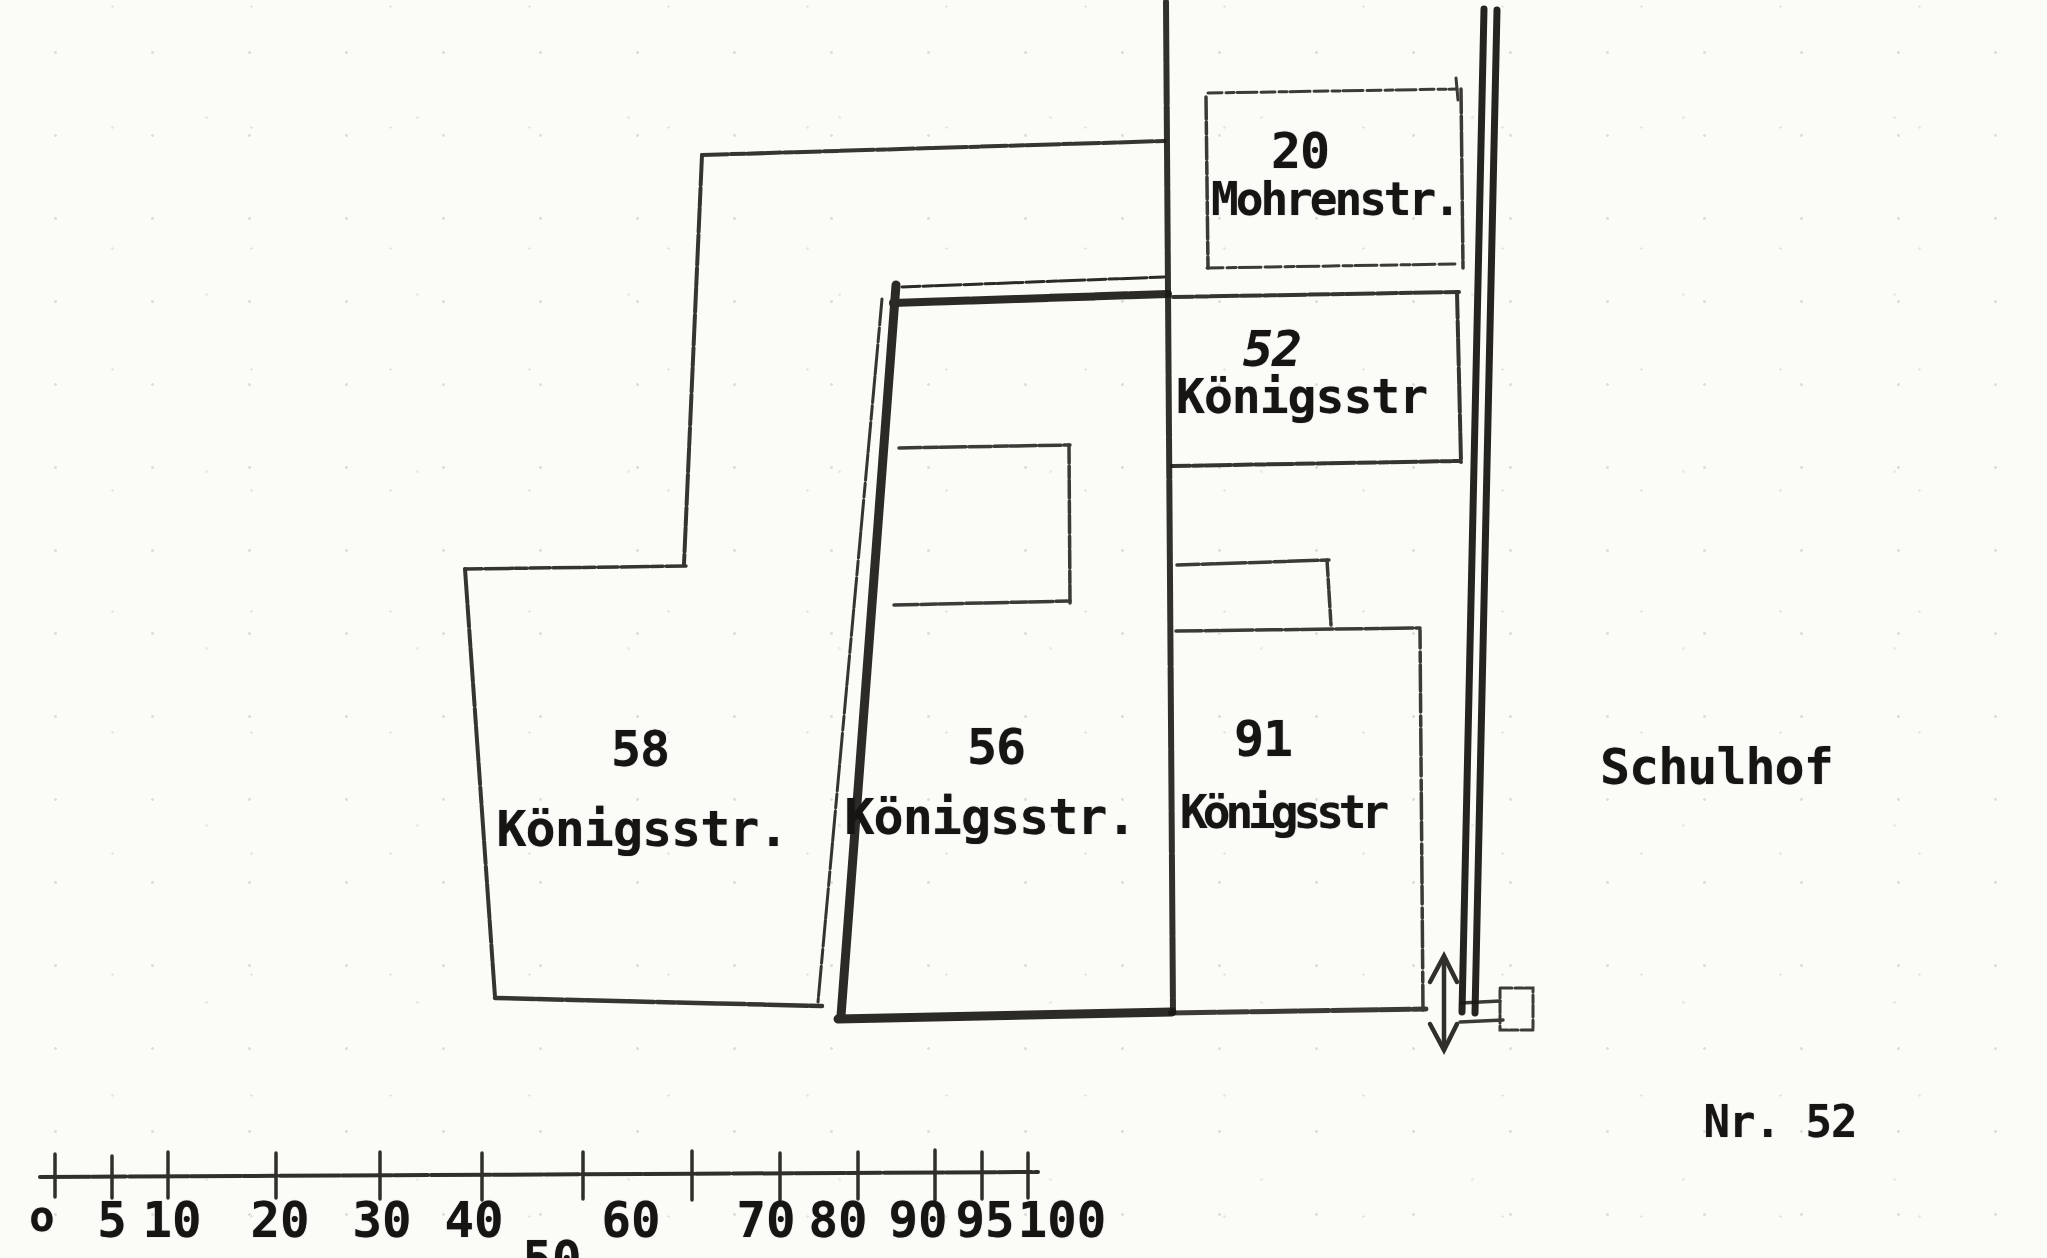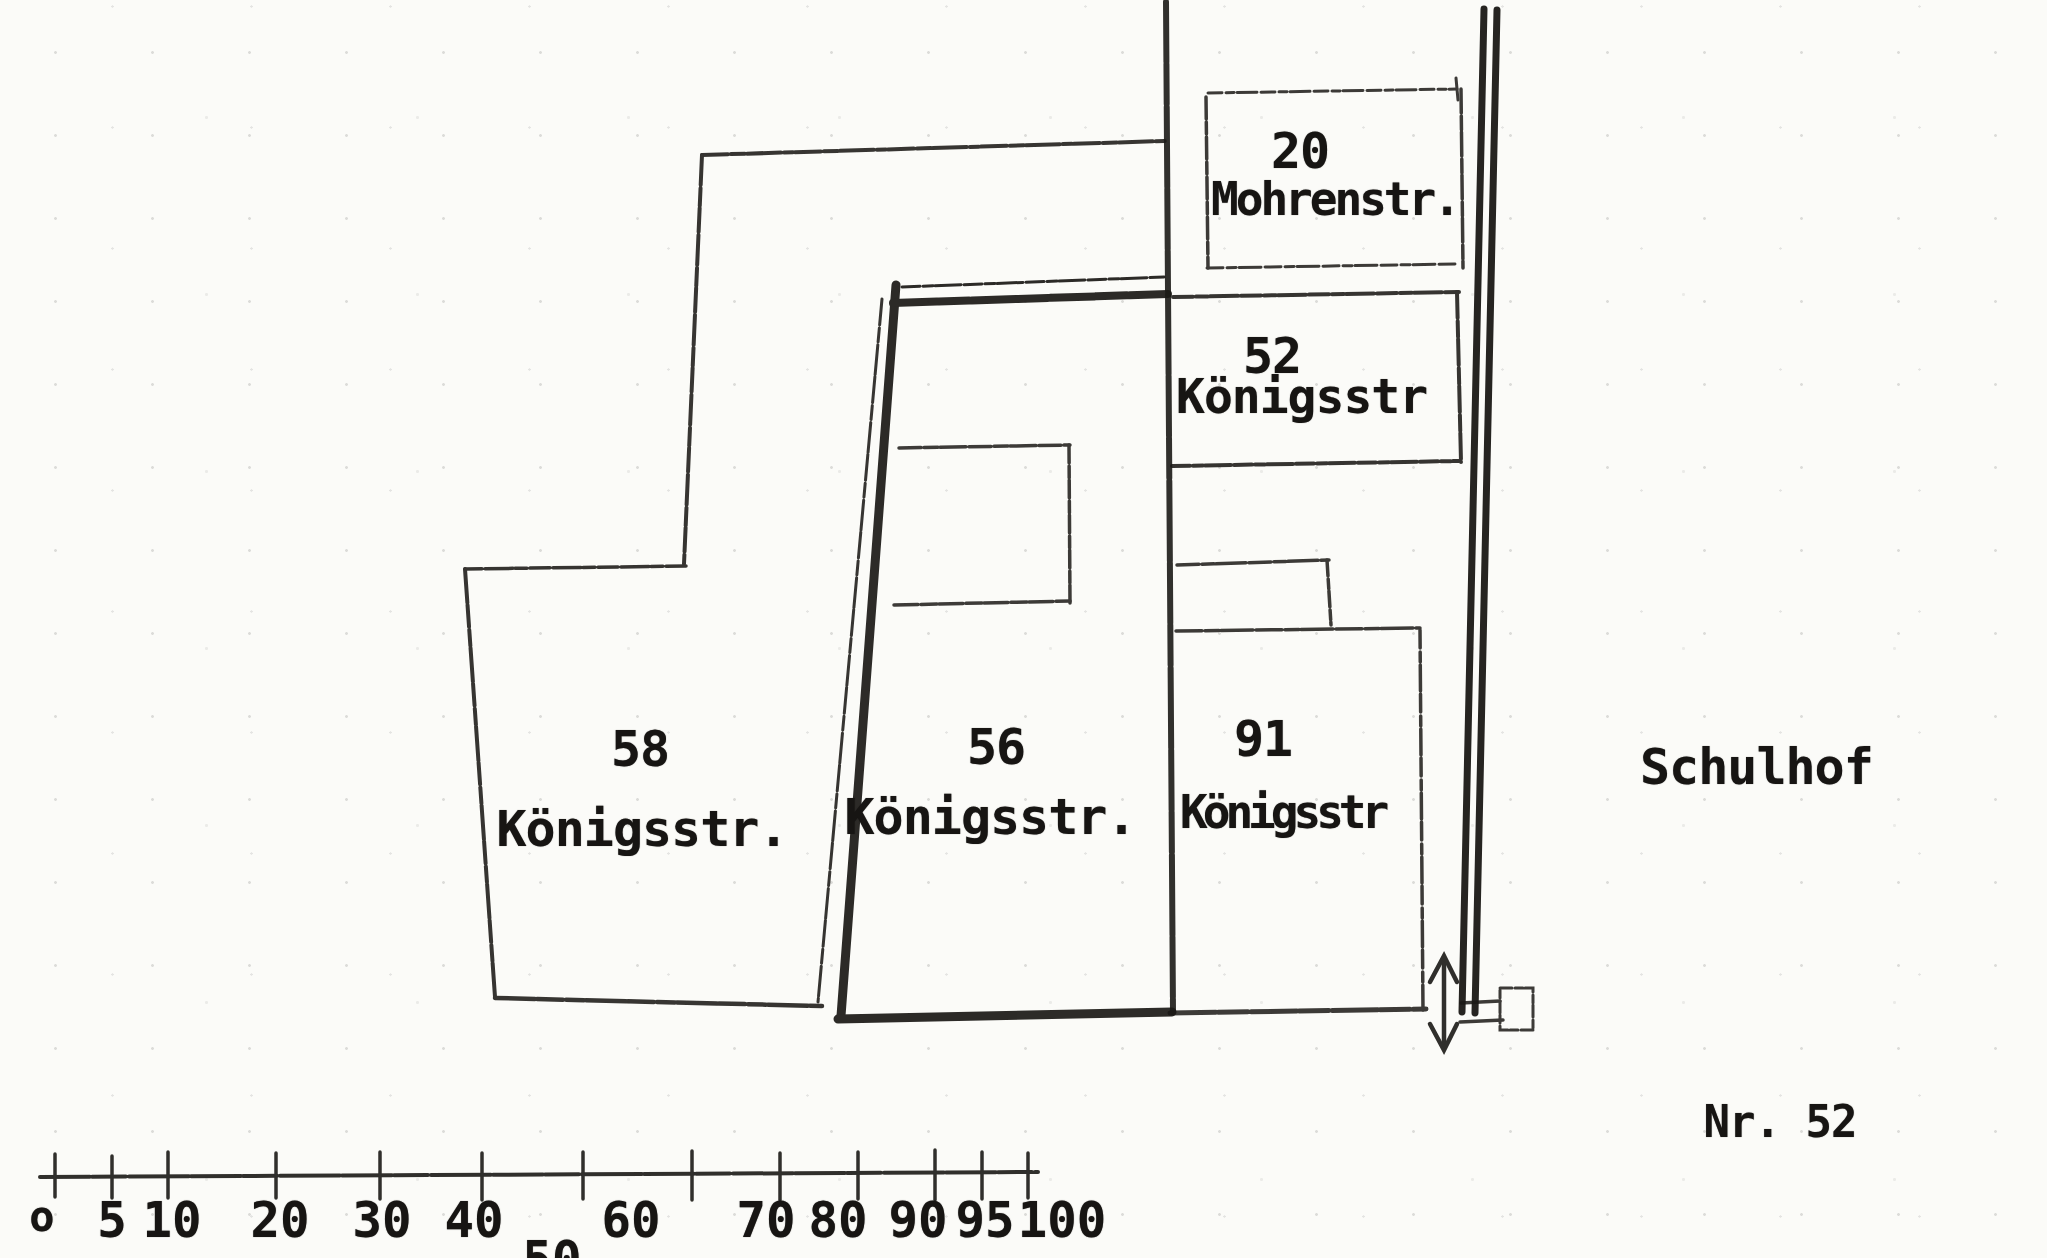--- a/index.html
+++ b/index.html
@@ -123,33 +123,33 @@
       <path d="M858,1152 L858,1199" stroke-width="3.5"></path>
       <path d="M935,1150 L935,1200" stroke-width="3.5"></path>
       <path d="M982,1152 L982,1199" stroke-width="3.5"></path>
       <path d="M1028,1153 L1028,1198" stroke-width="3.5"></path>
     </g>
   </svg>
 
   <div class="lbl f50 c" style="left:1300px;top:126px;">20</div>
   <div class="lbl f46 tight" style="left:1211px;top:176px;">Mohrenstr.</div>
 
-  <div class="lbl f50 c" style="left:1272px;top:331px;">52</div>
+  <div class="lbl f50 c" style="left:1272px;top:324px;font-style:italic;">52</div>
   <div class="lbl f48" style="left:1176px;top:372px;">Königsstr</div>
 
   <div class="lbl f50 c" style="left:640px;top:724px;">58</div>
   <div class="lbl f50 c" style="left:642px;top:804px;">Königsstr.</div>
 
   <div class="lbl f50 c" style="left:996px;top:722px;">56</div>
   <div class="lbl f50 c" style="left:990px;top:792px;">Königsstr.</div>
 
   <div class="lbl f50 c" style="left:1263px;top:714px;">91</div>
   <div class="lbl f46 squish" style="left:1180px;top:789px;">Königsstr</div>
 
-  <div class="lbl f50" style="left:1640px;top:742px;">Schulhof</div>
+  <div class="lbl f50" style="left:1600px;top:742px;">Schulhof</div>
 
   <div class="lbl f44 c" style="left:1780px;top:1100px;">Nr. 52</div>
 
   <span class="scale-lbl" style="left:42px;font-size:42px;">o</span>
   <span class="scale-lbl" style="left:112px;">5</span>
   <span class="scale-lbl" style="left:172px;">10</span>
   <span class="scale-lbl" style="left:280px;">20</span>
   <span class="scale-lbl" style="left:382px;">30</span>
   <span class="scale-lbl" style="left:474px;">40</span>
   <span class="scale-lbl" style="left:552px;margin-top:39px;">50</span>

